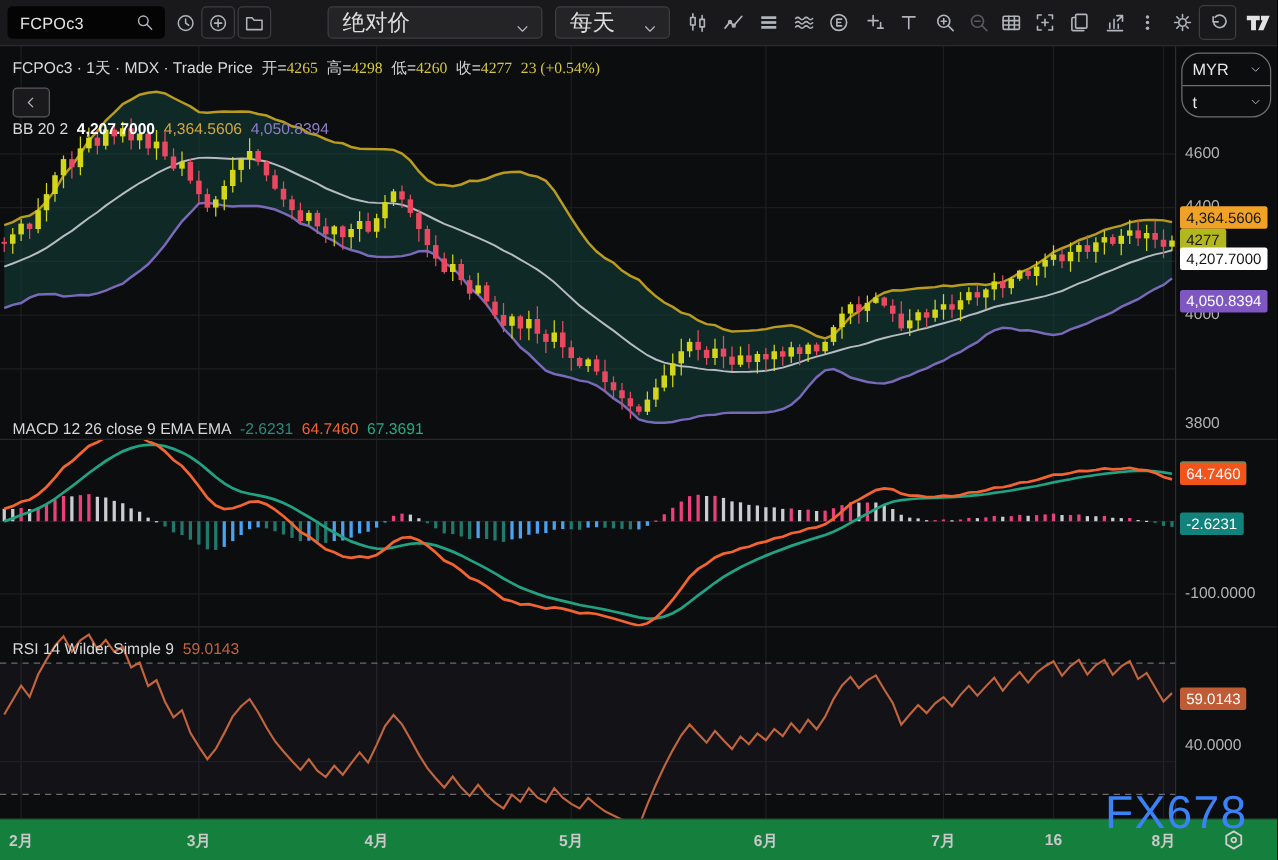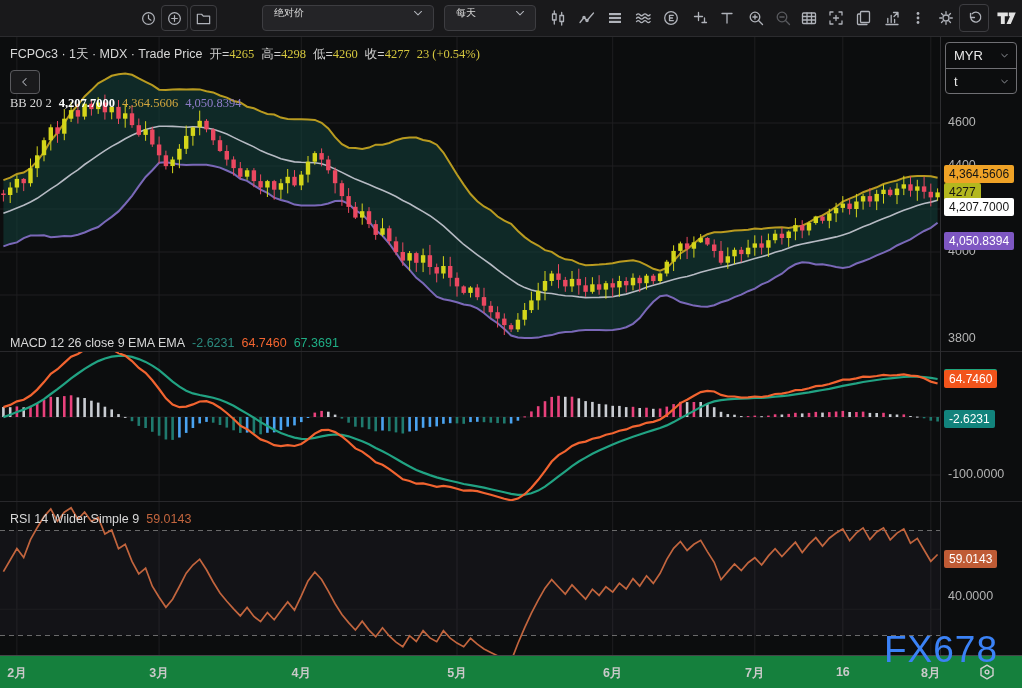--- a/index.html
+++ b/index.html
@@ -6,21 +6,21 @@
   #app{position:relative;width:1022px;height:688px;background:#0c0d0e;overflow:hidden;
        font-family:"Liberation Sans","DejaVu Sans",sans-serif;-webkit-font-smoothing:antialiased;}
   
   #toolbar{position:absolute;left:0;top:0;width:1022px;height:36px;background:#19191b;border-bottom:1px solid #2b2b2e;z-index:10;}
   .symbol-box{position:absolute;left:6px;top:5px;width:126px;height:26px;background:#040404;border-radius:4px;
               display:flex;align-items:center;justify-content:space-between;padding:0 8px 0 10px;box-sizing:border-box;cursor:pointer;}
   .symbol-box span{color:#e6e6e6;font-size:13px;letter-spacing:.2px;}
   .tbtn{position:absolute;top:5px;height:26px;display:flex;align-items:center;justify-content:center;border-radius:4px;cursor:pointer;}
   .boxed{border:1px solid #3d3d41;box-sizing:border-box;}
   .dd{position:absolute;top:5px;height:26px;background:#242427;border:1px solid #3d3d41;border-radius:4px;box-sizing:border-box;
-      display:flex;align-items:flex-start;justify-content:space-between;padding:0 8px 0 11px;color:#dcdcdc;font-size:10px;cursor:pointer;}
+      display:flex;align-items:flex-end;justify-content:space-between;padding:0 8px 0 11px;color:#dcdcdc;font-size:18px;cursor:pointer;}
   svg.icon{stroke:#b0b3ba;fill:none;stroke-width:1.3;stroke-linecap:round;stroke-linejoin:round;}
   svg.dim{opacity:.42;}
   
   .pane-svg{position:absolute;left:0;display:block;z-index:1;}
   .sep{position:absolute;left:0;width:1022px;height:1px;background:#28282b;z-index:4;}
   #axis-vline{position:absolute;left:940px;top:36px;width:1px;height:619px;background:#2e2e31;z-index:4;}
   
   .status-row{position:absolute;display:flex;gap:7px;align-items:center;font-size:12.5px;color:#d8d8d8;z-index:6;white-space:nowrap;}
   .ohlc-lab{color:#cfcfcf;}
   .yellow{color:#d5c73e;font-family:Liberation Serif, serif;}
@@ -28,37 +28,44 @@
             background:#1a1a1c;display:flex;align-items:center;justify-content:center;z-index:6;cursor:pointer;}
   .bb-basis{color:#ffffff;font-weight:700;}
   .bb-upper{color:#d2a73e;}
   .bb-lower{color:#8e7cc9;}
   .macd-hist-val{color:#2a8a7e;}
   .macd-val{color:#f26430;}
   .macd-sig-val{color:#1fae85;}
   .rsi-val{color:#c2653e;}
   
   #right-axis{position:absolute;left:941px;top:36px;width:81px;height:619px;z-index:5;cursor:ns-resize;}
-  .unit-box{position:absolute;left:4px;top:6px;width:72px;height:52px;border:1px solid #6f6f73;border-radius:4px;box-sizing:border-box;}
+  .unit-box{position:absolute;left:4px;top:6px;width:72px;height:52px;border:1px solid #6f6f73;border-radius:15px;box-sizing:border-box;}
   .unit-row{height:25px;display:flex;align-items:center;justify-content:space-between;padding:0 6px 0 8px;color:#e8e8e8;font-size:13px;cursor:pointer;}
   .unit-div{height:1px;background:#6f6f73;margin:0;}
   .tick{position:absolute;left:7px;color:#b3b3b3;font-size:12.5px;}
   .badge{position:absolute;left:3px;font-size:12px;padding:2px 5px;border-radius:2px;white-space:nowrap;}
   
   #time-axis{position:absolute;left:0;top:655px;width:1022px;height:33px;border-top:1px solid #454548;background:#15803d;z-index:5;cursor:ew-resize;}
   .tlabel{position:absolute;top:9px;width:40px;margin-left:-20px;text-align:center;color:#c9c9c9;font-size:12.5px;font-weight:600;}
   #watermark{position:absolute;left:884px;top:629px;font-size:37px;color:#3b82f6;letter-spacing:1px;z-index:7;font-weight:400;}
   #axis-gear{position:absolute;left:977px;top:662px;z-index:8;cursor:pointer;}
 </style>
 </head>
 <body>
 
 <div id="app">
 
   <div id="toolbar">
+    <div class="symbol-box">
+      <span>FCPOc3</span>
+      <svg class="icon" width="16" height="16" viewBox="0 0 18 18">
+          <circle cx="7.5" cy="7.5" r="4.3"></circle>
+          <path d="M10.8 10.8L15 15"></path>
+        </svg>
+    </div>
     <div class="tbtn" style="left:136px;width:24px;">
       <svg class="icon" width="17" height="17" viewBox="0 0 18 18">
           <circle cx="9" cy="9" r="6.2"></circle>
           <path d="M9 5.5V9l2.6 1.8"></path>
         </svg>
     </div>
     <div class="tbtn boxed" style="left:161px;width:27px;">
       <svg class="icon" width="17" height="17" viewBox="0 0 18 18">
           <circle cx="9" cy="9" r="6.2"></circle>
           <path d="M9 6v6M6 9h6"></path>
@@ -669,21 +676,21 @@
     <span><span class="ohlc-lab">收=</span><span class="yellow">4277</span></span>
     <span class="yellow">23 (+0.54%)</span>
   </div>
 
   <div class="back-btn">
     <svg class="icon" width="14" height="14" viewBox="0 0 18 18">
         <path d="M10.5 4.5L6 9l4.5 4.5"></path>
       </svg>
   </div>
 
-  <div class="status-row" style="left:10px;top:96px;font-family:Liberation Serif, serif;">
+  <div class="status-row" style="left:10px;top:96px;">
     <span>BB 20 2</span>
     <span class="bb-basis">4,207.7000</span>
     <span class="bb-upper">4,364.5606</span>
     <span class="bb-lower">4,050.8394</span>
   </div>
 
   <div class="status-row" style="left:10px;top:336px;">
     <span>MACD 12 26 close 9 EMA EMA</span>
     <span class="macd-hist-val">-2.6231</span>
     <span class="macd-val">64.7460</span>

